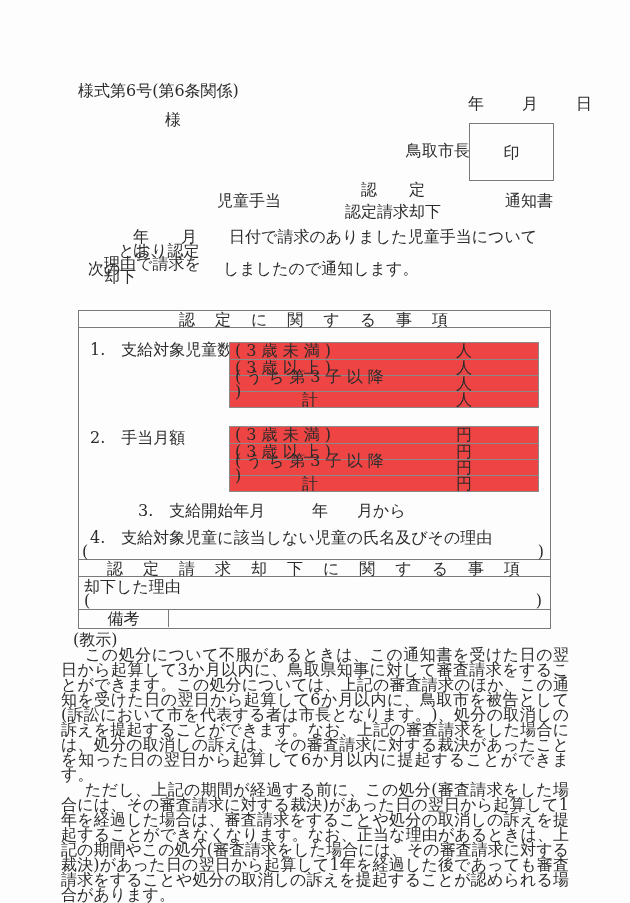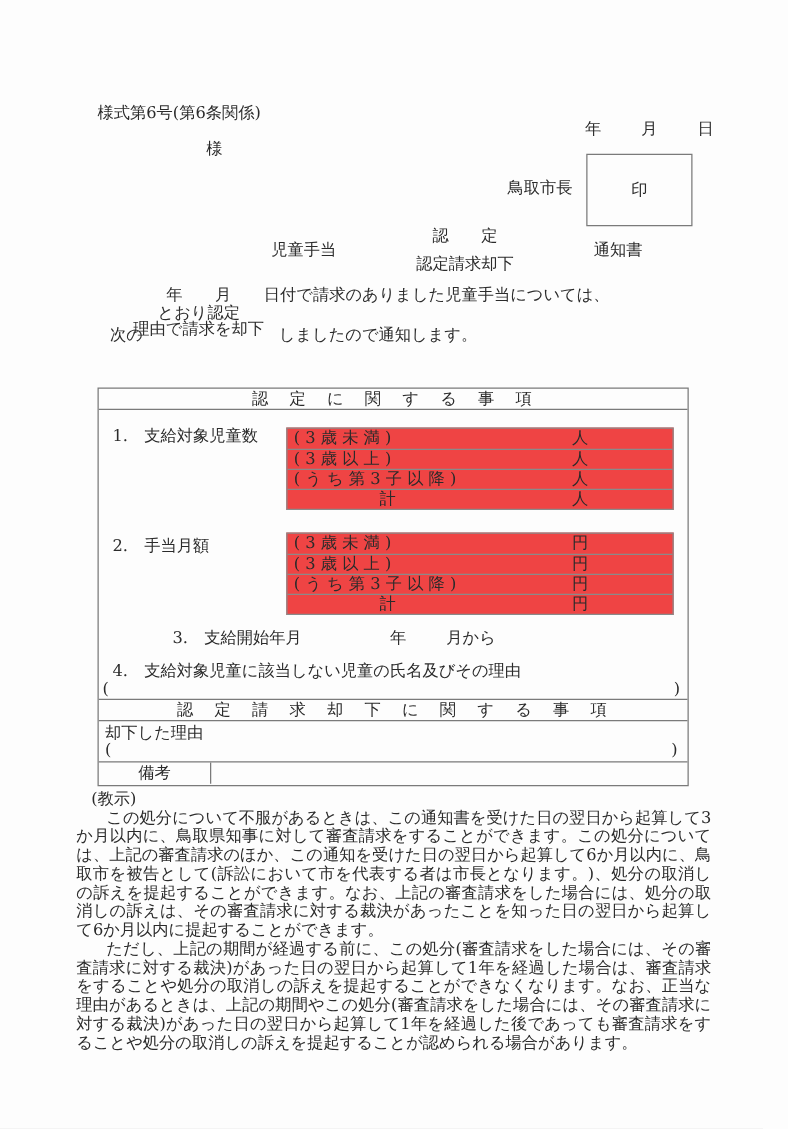--- a/index.html
+++ b/index.html
@@ -4,21 +4,21 @@
 <style>
   * { margin: 0; padding: 0; box-sizing: border-box; }
   html, body { background: #e8e8e8; }
   body { font-family: "DejaVu Serif", "Liberation Serif", serif; }
   .page {
     position: relative;
     width: 630px; height: 903px;
     margin: 0 auto;
     background: #fdfdfd;
     color: #2b2b2b;
-    font-size: 13px;
+    font-size: 16px;
     line-height: 13px;
     overflow: hidden;
   }
   .abs { position: absolute; }
 
   
   .form-number { left: 78px; top: 84px; }
   .date-line   { left: 468px; top: 97px; letter-spacing: 2px; }
   .addressee   { left: 165px; top: 113px; }
   .issuer      { left: 406px; top: 144px; }

